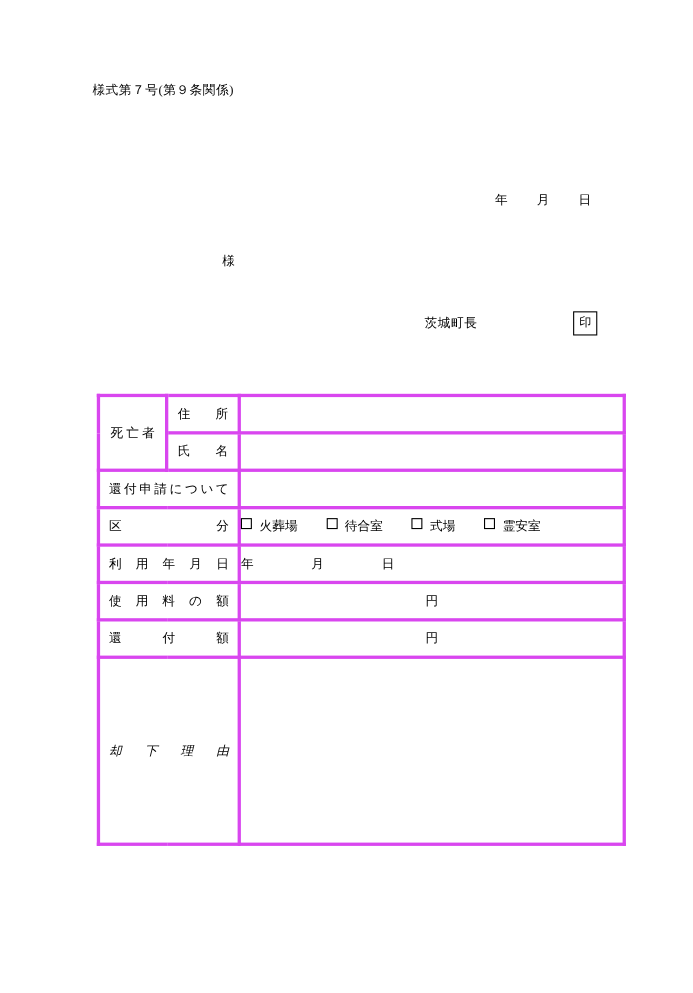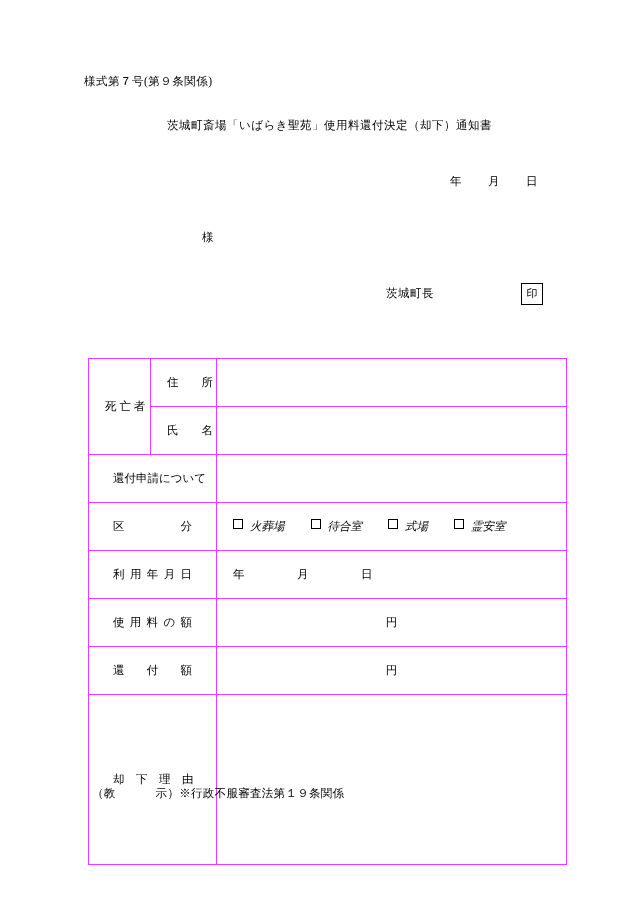--- a/index.html
+++ b/index.html
@@ -76,42 +76,41 @@
     letter-spacing: 0.3px;
   }
   table.main {
     position: absolute;
     left: 76px; top: 358px;
     width: 478px;
     border-collapse: collapse;
     table-layout: fixed;
   }
   table.main td {
-    border: 1px solid #d946ef;
-    font-size: 11.5px;
-    padding: 16px;
+    border: 3px solid #d946ef;
+    font-size: 11.5px;
+    padding: 0;
     vertical-align: middle;
   }
   .lbl {
     text-align: center;
     white-space: nowrap;
   }
   .lbl-spread {
     display: block;
     padding: 0 8px;
     text-align: justify;
     text-align-last: justify;
     white-space: nowrap;
   }
   .h-row2 { height: 34px; }
-  .h-reason { height: 170px; }
+  .h-reason { height: 170px; font-style: italic; }
   .c-kubun {
     padding-left: 8px;
     white-space: nowrap;
-    font-style: italic;
   }
   .c-kubun .opt {
     display: inline-block;
     margin-right: 26px;
   }
   .box {
     display: inline-block;
     width: 8px; height: 8px;
     border: 1px solid #000;
     margin-right: 7px;
@@ -137,21 +136,20 @@
   }
   .footer .gap2 { display: inline-block; width: 40px; }
 </style>
 </head>
 <body>
 
 <div class="page">
 
   <div class="form-no">様式第７号(第９条関係)</div>
 
-  <div class="doc-title">茨城町斎場「いばらき聖苑」使用料還付決定（却下）通知書</div>
 
   <div class="date-line">
     <span>年</span><span class="gap"></span><span>月</span><span class="gap"></span><span>日</span>
   </div>
 
   <div class="addressee">様</div>
 
   <div class="issuer">茨城町長</div>
   <div class="seal">印</div>
 
@@ -208,17 +206,14 @@
       </tr>
       <tr class="h-reason">
         <td colspan="2">
           <span class="lbl-spread">却　下　理　由</span>
         </td>
         <td></td>
       </tr>
     </tbody>
   </table>
 
-  <div class="footer">
-    <span>（教</span><span class="gap2"></span><span>示）※行政不服審査法第１９条関係</span>
-  </div>
 
 </div>
 
 </body></html>

